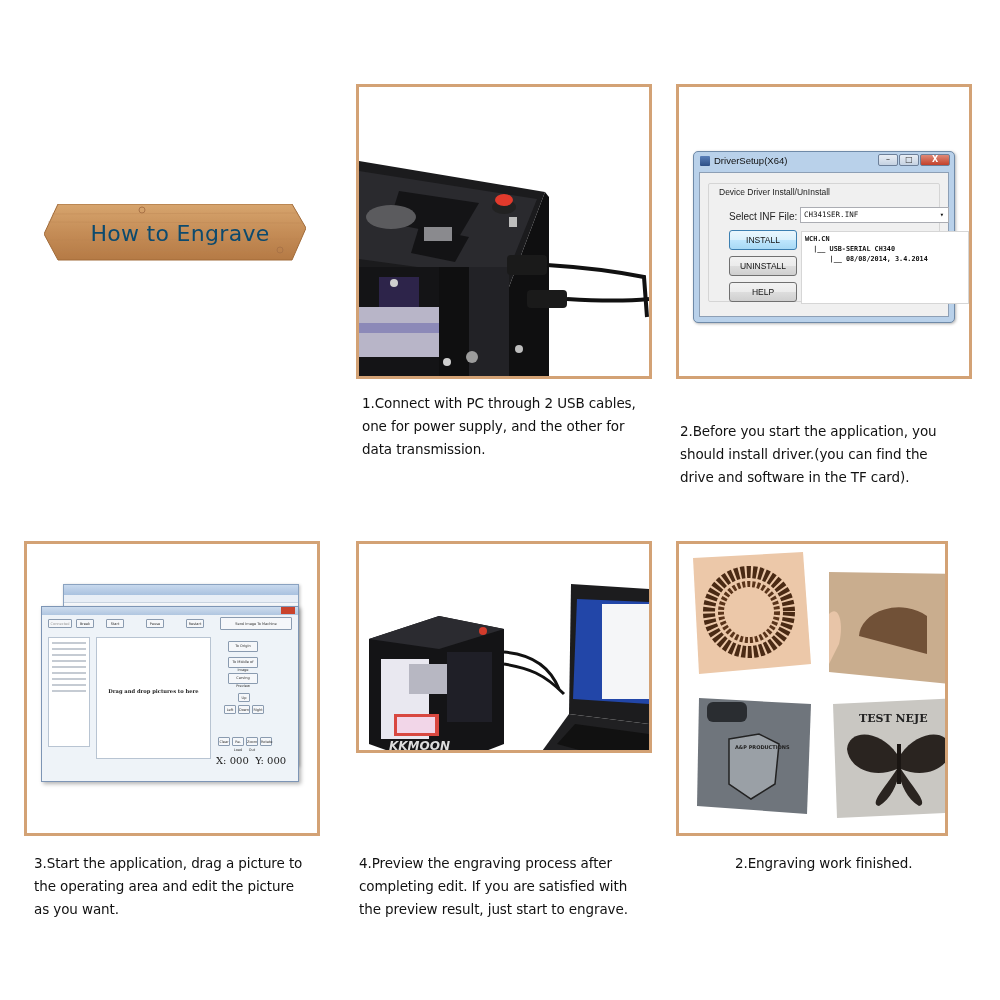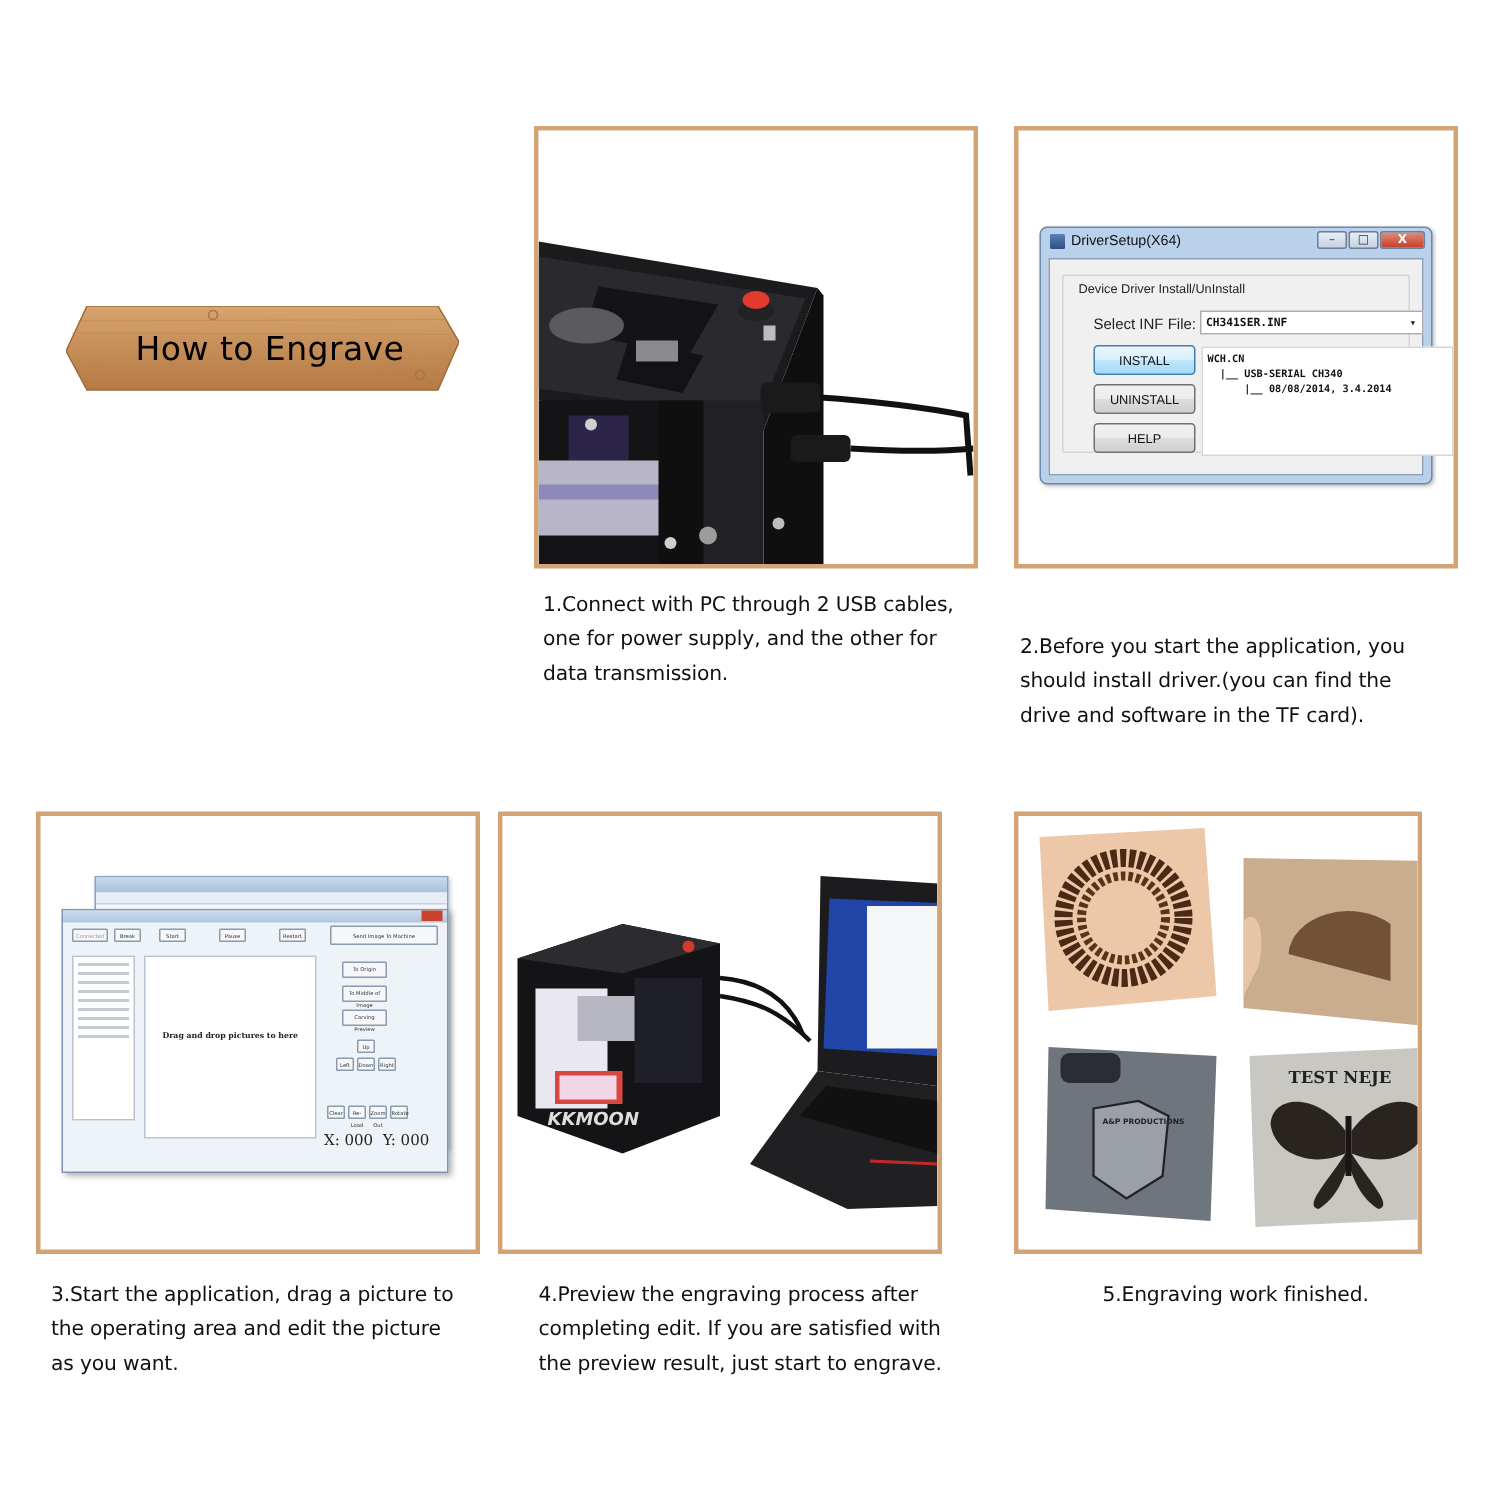--- a/index.html
+++ b/index.html
@@ -22,21 +22,21 @@
   }
 
   
   .banner {
     position: absolute; left: 44px; top: 204px; width: 262px; height: 58px;
   }
   .banner svg { position: absolute; left: 0; top: 0; }
   .banner-text {
     position: absolute; left: 0; top: 0; width: 100%; height: 100%;
     display: flex; align-items: center; justify-content: center;
-    font-family: "DejaVu Sans", sans-serif; font-size: 22px; color: #000000;
+    font-family: "DejaVu Sans", sans-serif; font-size: 22px; color: #0c4a6e;
     letter-spacing: 0.3px; padding-left: 10px;
   }
 
   
   .win {
     position: absolute; left: 14px; top: 64px; width: 262px; height: 172px;
     background: #b9d1ea; border: 1px solid #6f8aa8; border-radius: 5px;
     box-shadow: 1px 1px 3px rgba(0,0,0,0.3);
   }
   .win-title {
@@ -53,21 +53,21 @@
   }
   .group {
     position: absolute; left: 8px; top: 10px; right: 8px; bottom: 14px;
     border: 1px solid #d5d5d5; border-radius: 2px;
   }
   .group-label { position: absolute; left: 8px; top: 3px; font-size: 8.5px; background: #f0f0f0; padding: 0 2px; font-family: "Liberation Sans", sans-serif; color:#222; }
   .inf-label { position: absolute; left: 20px; top: 27px; font-size: 10px; font-family: "Liberation Sans", sans-serif; color:#222;}
   .inf-select {
     position: absolute; left: 91px; top: 23px; width: 149px; height: 16px;
     background: #fff; border: 1px solid #abadb3; font-family: "DejaVu Sans Mono", monospace;
-    font-size: 7.5px; font-weight: bold; line-height: 14px; padding-left: 3px; color:#111;
+    font-size: 7.5px; font-weight: normal; line-height: 14px; padding-left: 3px; color:#111;
   }
   .inf-select .arrow { position: absolute; right: 4px; top: 0; font-size: 7px; }
   .wbtn {
     position: absolute; left: 20px; width: 68px; height: 20px;
     border: 1px solid #707070; border-radius: 3px;
     background: linear-gradient(#f2f2f2 0%, #ebebeb 50%, #dddddd 51%, #cfcfcf 100%);
     font-family: "Liberation Sans", sans-serif; font-size: 8.5px; text-align: center; line-height: 18px; color:#111;
   }
   .wbtn.focus { border-color: #3c7fb1; background: linear-gradient(#eaf6fd 0%, #d9f0fc 50%, #bee6fd 51%, #a7d9f5 100%); }
   .info-box {
@@ -261,21 +261,21 @@
       </div>
     </div>
   </div>
 </div>
 <div class="caption" style="left:34px; top:852px;">
   <div>3.Start the application, drag a picture to</div>
   <div>the operating area and edit the picture</div>
   <div>as you want.</div>
 </div>
 
-<div class="frame" style="left:332px; top:541px; width:296px; height:295px;">
+<div class="frame" style="left:356px; top:541px; width:296px; height:212px;">
   <svg class="photo" width="290" height="289" viewBox="0 0 290 289">
     <rect width="290" height="289" fill="#ffffff"></rect>
 
     <polygon points="10,95 80,72 145,85 145,200 80,225 10,200" fill="#141416"></polygon>
     <polygon points="10,95 80,72 145,85 80,105" fill="#2b2b30"></polygon>
     <rect x="22" y="115" width="48" height="80" fill="#e9e8f0"></rect>
     <rect x="35" y="170" width="45" height="22" fill="#d84840"></rect>
     <rect x="38" y="173" width="38" height="16" fill="#f2d6e8"></rect>
     <rect x="50" y="120" width="40" height="30" fill="#b7b7c2"></rect>
     <rect x="88" y="108" width="45" height="70" fill="#1f1f27"></rect>
@@ -319,14 +319,14 @@
     <polygon points="154,160 282,154 288,268 158,274" fill="#c9c7c2"></polygon>
     <text x="180" y="178" font-family="DejaVu Serif, serif" font-size="11" font-weight="bold" fill="#222">TEST NEJE</text>
     <path d="M218,210 C200,185 170,185 168,205 C170,225 195,235 218,225 Z" fill="#2a2420"></path>
     <path d="M222,210 C240,185 270,185 272,205 C270,225 245,235 222,225 Z" fill="#2a2420"></path>
     <path d="M218,225 C205,245 190,260 200,262 C212,255 218,240 220,230 Z" fill="#2a2420"></path>
     <path d="M222,225 C235,245 250,260 240,262 C228,255 222,240 220,230 Z" fill="#2a2420"></path>
     <rect x="218" y="200" width="4" height="40" fill="#1a1512"></rect>
   </svg>
 </div>
 <div class="caption" style="left:735px; top:852px;">
-  <div>5.Engraving work finished.</div>
+  <div>2.Engraving work finished.</div>
 </div>
 
 </body></html>

